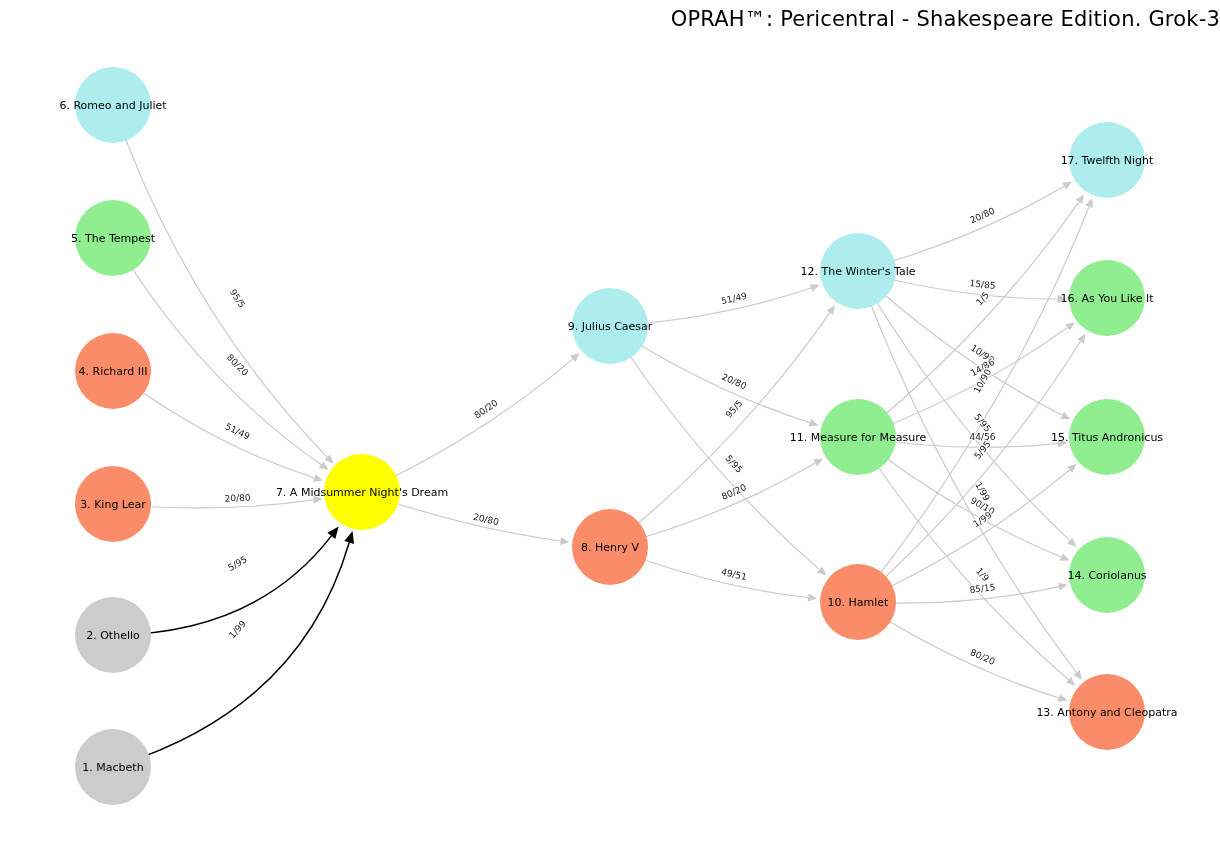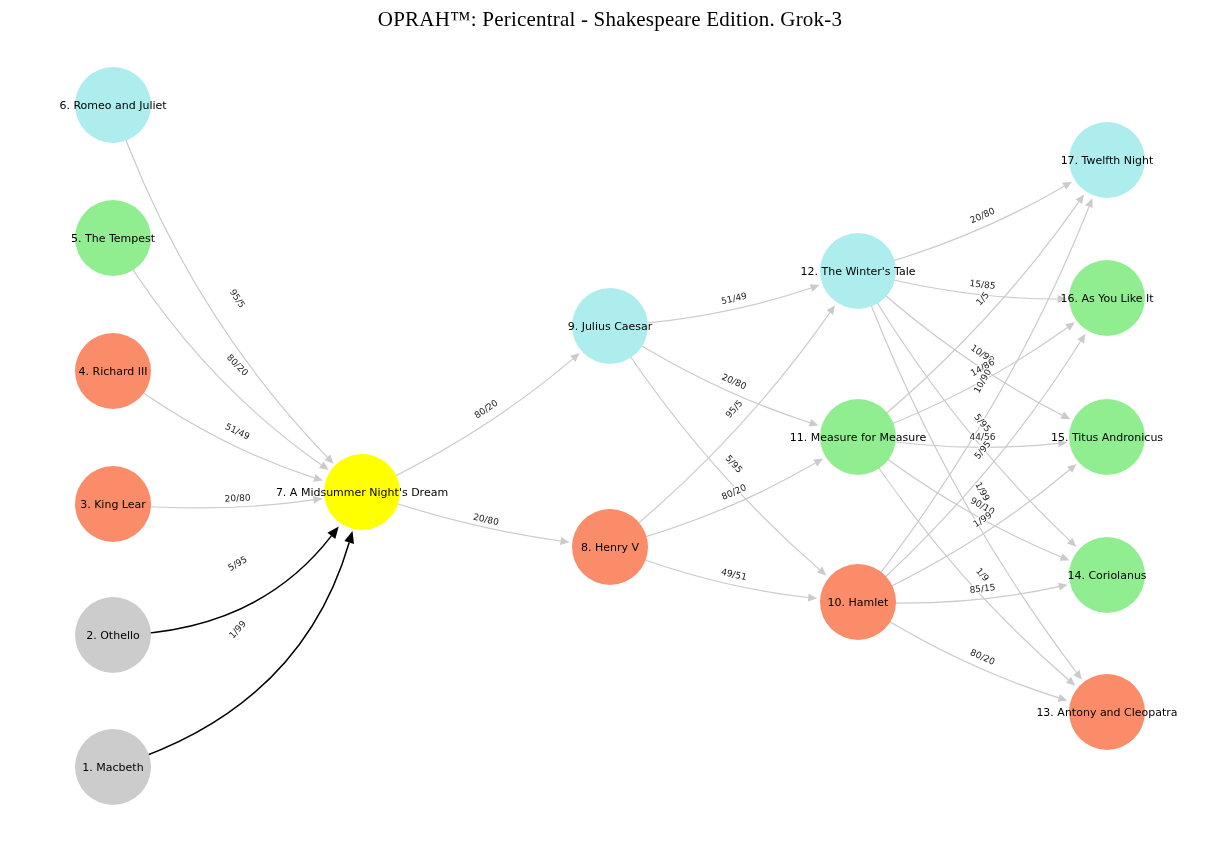--- a/index.html
+++ b/index.html
@@ -13,25 +13,24 @@
     width: 1220px;
     height: 847px;
     background: #ffffff;
     overflow: hidden;
   }
   .figure-title {
     position: absolute;
     top: 7px;
     left: 0;
     width: 100%;
-    text-align: center;
+    text-align: right;
     font-size: 21px;
     color: #000000;
     letter-spacing: 0.2px;
-    font-family: Liberation Serif, serif;
   }
   svg#graph-svg {
     position: absolute;
     top: 0;
     left: 0;
   }
   .node-label {
     font-family: "DejaVu Sans", "Liberation Sans", sans-serif;
     font-size: 11px;
     fill: #000000;

